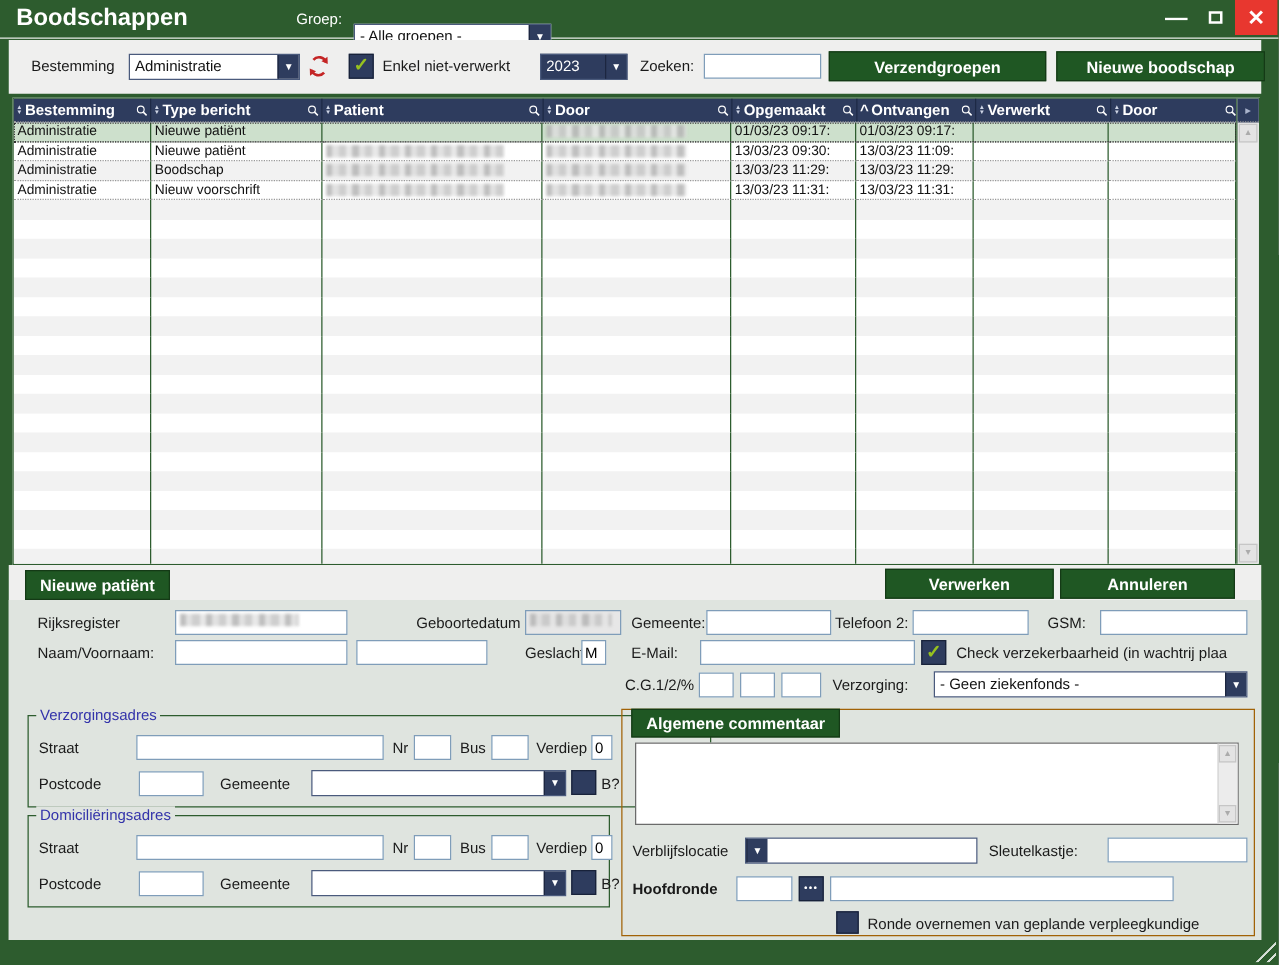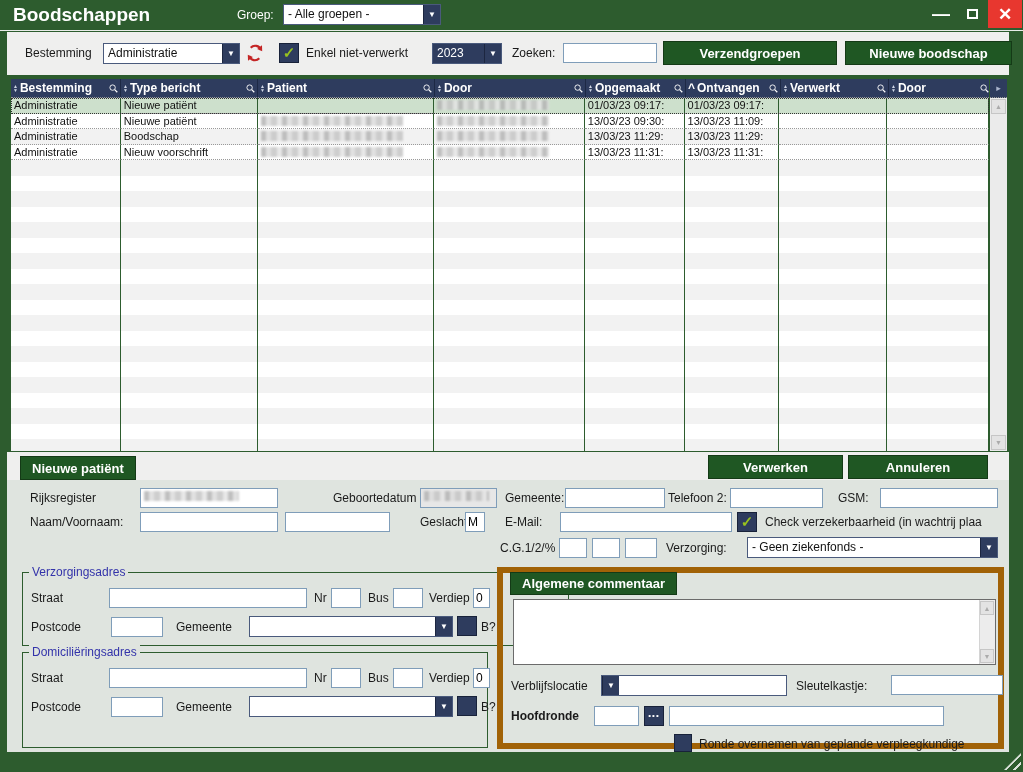--- a/index.html
+++ b/index.html
@@ -54,35 +54,35 @@
   .vscroll .hd{height:19px;background:var(--navy);color:#aab4cc;font-size:9px;text-align:center;line-height:18px;border-bottom:1px dotted #9a9a9a;}
   .sbtn{position:absolute;left:1px;width:15px;height:15px;background:#e3e3e3;border:1px solid #c6c6c6;color:#ababab;font-size:7px;text-align:center;line-height:13px;}
   
   .detail{position:absolute;left:7px;top:452px;width:1002px;height:300px;background:var(--strip);}
   .detail .panelbg{position:absolute;left:0;top:28px;right:0;bottom:0;background:var(--panel);}
   .tab{position:absolute;background:var(--btn-green);border:1px solid #143a16;color:#fff;font-size:13px;font-weight:bold;padding:4px 11px;white-space:nowrap;}
   .flbl{position:absolute;font-size:12px;color:#1a1a1a;white-space:nowrap;}
   .fset{position:absolute;border:1px solid var(--green);}
   .fset .legend{position:absolute;top:-8px;left:6px;background:var(--panel);color:var(--legend-blue);font-size:12px;padding:0 3px;white-space:nowrap;}
   .sqbtn{position:absolute;width:20px;height:20px;background:var(--navy);border:1px solid #18223a;color:#fff;font-size:8px;text-align:center;line-height:18px;letter-spacing:1px;}
-  .rightbox{position:absolute;left:490px;top:115px;width:507px;height:182px;border:6px solid #a16207;}
+  .rightbox{position:absolute;left:490px;top:115px;width:507px;height:182px;border:1px solid #a16207;}
   .cmt{position:absolute;left:10px;top:26px;width:483px;height:66px;background:#fff;border:1px solid #6b6b6b;}
   .cmt .track{position:absolute;right:0;top:0;bottom:0;width:16px;background:#ececec;border-left:1px solid #d4d4d4;}
   .cmt .sbtn{width:14px;height:14px;left:0;}
   .grip{position:absolute;right:2px;bottom:2px;width:17px;height:17px;clip-path:polygon(100% 0,100% 100%,0 100%);background:repeating-linear-gradient(135deg,#d8e0d8 0 2px,var(--green) 2px 6px);}
 </style>
 </head>
 <body>
 
 <div class="window">
 
   <div class="titlebar">
     <span class="apptitle">Boodschappen</span>
     <span class="groep-label lbl" style="color:#fff">Groep:</span>
-    <div class="combo" style="left:283px;top:4px;width:158px;">
+    <div class="combo" style="left:283px;top:19px;width:158px;">
       <span class="val">- Alle groepen -</span>
       <span class="arw">▼</span>
     </div>
     <div class="winbtn min">—</div>
     <div class="winbtn max">
         <span class="sq"></span>
       </div>
     <div class="winbtn close">✕</div>
   </div>
 
@@ -485,21 +485,21 @@
       <input class="inp" style="left: 88px; top: 44px; width: 52px;">
       <span class="flbl" style="left:153px;top:47px;">Gemeente</span>
       <div class="combo" style="left:226px;top:43px;width:204px;">
         <span class="val"></span>
         <span class="arw">▼</span>
       </div>
       <span class="sqbtn" style="left:434px;top:43px;"></span>
       <span class="flbl" style="left:458px;top:47px;">B?</span>
     </div>
 
-    <div class="fset" style="left:15px;top:200px;width:466px;height:96px;">
+    <div class="fset" style="left:15px;top:200px;width:466px;height:74px;">
       <span class="legend">Domiciliëringsadres</span>
       <span class="flbl" style="left:8px;top:18px;">Straat</span>
       <input class="inp" style="left: 86px; top: 15px; width: 198px;">
       <span class="flbl" style="left:291px;top:18px;">Nr</span>
       <input class="inp" style="left: 308px; top: 15px; width: 30px;">
       <span class="flbl" style="left:345px;top:18px;">Bus</span>
       <input class="inp" style="left: 370px; top: 15px; width: 30px;">
       <span class="flbl" style="left:406px;top:18px;">Verdiep</span>
       <input class="inp" style="left: 450px; top: 15px; width: 17px; padding: 0px 2px;" value="0">
       <span class="flbl" style="left:8px;top:47px;">Postcode</span>

